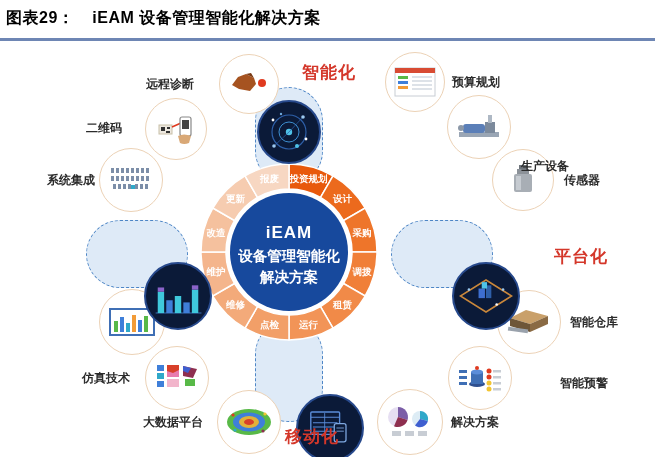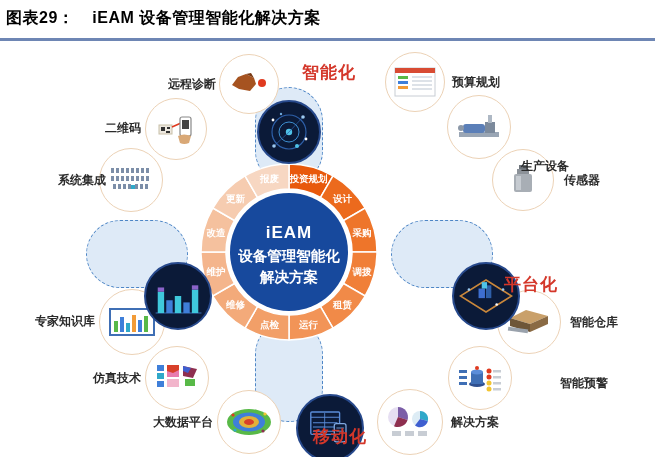--- a/index.html
+++ b/index.html
@@ -16,21 +16,21 @@
   
   .ringsvg{position:absolute;z-index:2;}
   .ring-label{font-size:9.5px;font-weight:bold;fill:#fff;}
   .center-t1{font-size:17px;font-weight:bold;fill:#fff;letter-spacing:1px;}
   .center-t2{font-size:14.5px;font-weight:bold;fill:#fff;}
   
   .dir{position:absolute;z-index:4;font-size:17px;font-weight:bold;color:#D4372A;width:70px;text-align:center;letter-spacing:1px;}
   
   .sat{position:absolute;background:#fff;border:1.5px solid #ECD2B6;border-radius:50%;z-index:2;display:flex;align-items:center;justify-content:center;}
   .sat-label{position:absolute;z-index:4;font-size:12px;font-weight:bold;color:#2b2b2b;white-space:nowrap;}
-  .sat-label.r{text-align:right;}
+  .sat-label.r{}
 </style>
 </head>
 <body>
 
 <div class="page">
 
   <div class="title">
     <span class="num">图表29：</span><span>iEAM 设备管理智能化解决方案</span>
   </div>
   <div class="rule"></div>
@@ -125,22 +125,22 @@
         <rect x="11" y="22" width="6" height="4" fill="#8A63C9"></rect>
         <rect x="19" y="34" width="6" height="12" fill="#3F7FD9"></rect>
         <rect x="27" y="30" width="6" height="16" fill="#3FC8DC"></rect>
         <rect x="35" y="36" width="6" height="10" fill="#3F7FD9"></rect>
         <rect x="43" y="24" width="6" height="22" fill="#3FC8DC"></rect>
         <rect x="43" y="20" width="6" height="4" fill="#8A63C9"></rect>
       </svg>
     </div>
 
     <div class="dir" style="left:294px;top:20px;">智能化</div>
-    <div class="dir" style="left:496px;top:204px;margin-top:28px;">平台化</div>
-    <div class="dir" style="left:305px;top:384px;">移动化</div>
+    <div class="dir" style="left:546px;top:204px;">平台化</div>
+    <div class="dir" style="left:277px;top:384px;">移动化</div>
 
     <div class="sat" style="left:219px;top:13px;width:58px;height:58px;">
       <svg width="44" height="30" viewBox="0 0 44 30">
         <path d="M5,16 L11,8 L19,5 L27,9 L29,15 L23,22 L12,20 Z" fill="#A65320"></path>
         <path d="M19,5 L24,4 L27,9 Z" fill="#7A3A14"></path>
         <circle cx="35" cy="14" r="4" fill="#E03A1F"></circle>
       </svg>
     </div>
     <div class="sat-label r" style="left:146px;top:35px;width:70px;">远程诊断</div>
 
@@ -259,21 +259,20 @@
       <svg width="46" height="30" viewBox="0 0 46 30">
         <rect x="1" y="2" width="44" height="26" fill="#fff" stroke="#3F6FB5" stroke-width="2"></rect>
         <rect x="5" y="14" width="4" height="11" fill="#58B947"></rect>
         <rect x="11" y="10" width="4" height="15" fill="#3F7FD9"></rect>
         <rect x="17" y="16" width="4" height="9" fill="#2FA8C9"></rect>
         <rect x="23" y="8" width="4" height="17" fill="#F29B38"></rect>
         <rect x="29" y="13" width="4" height="12" fill="#3F7FD9"></rect>
         <rect x="35" y="9" width="4" height="16" fill="#58B947"></rect>
       </svg>
     </div>
-    <div class="sat-label r" style="left:22px;top:272px;width:73px;">专家知识库</div>
 
     <div class="sat" style="left:99px;top:107px;width:62px;height:62px;">
       <svg width="44" height="30" viewBox="0 0 44 30">
         <g fill="#7C8EA8">
           <rect x="2" y="3" width="3" height="5"></rect>
             <rect x="7" y="3" width="3" height="5"></rect>
             <rect x="12" y="3" width="3" height="5"></rect>
             <rect x="17" y="3" width="3" height="5"></rect>
             <rect x="22" y="3" width="3" height="5"></rect>
             <rect x="27" y="3" width="3" height="5"></rect>

